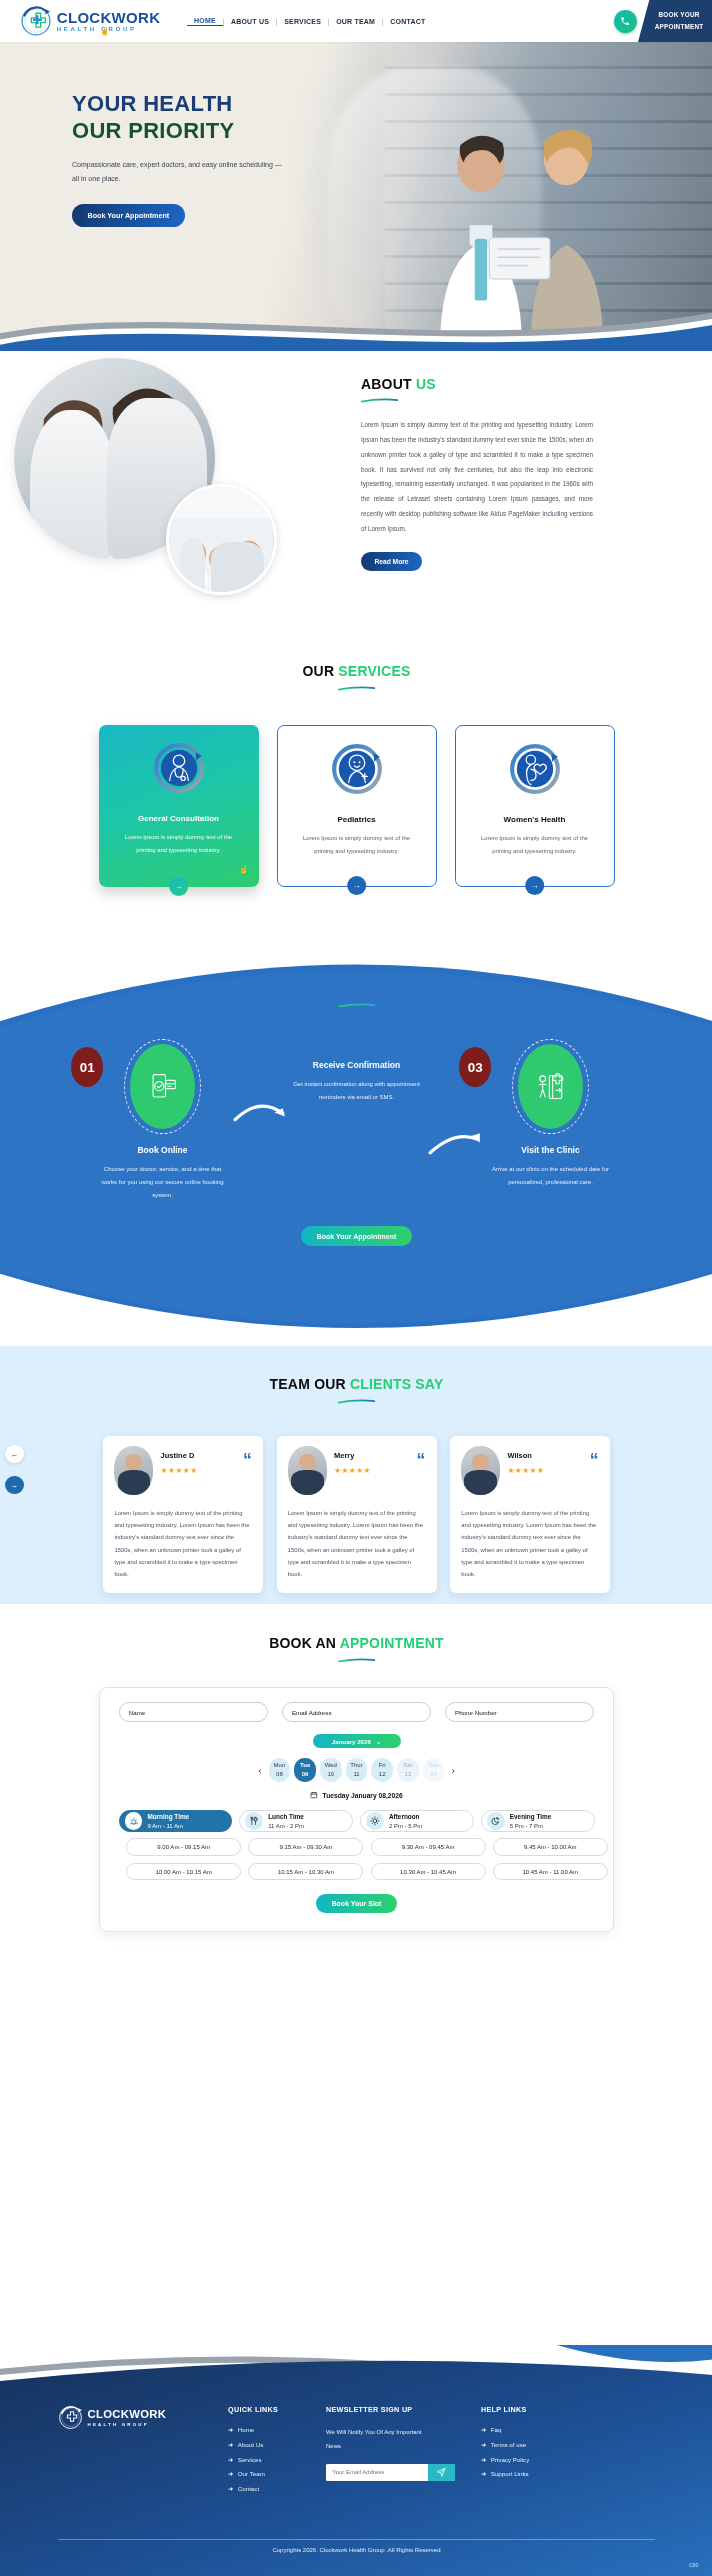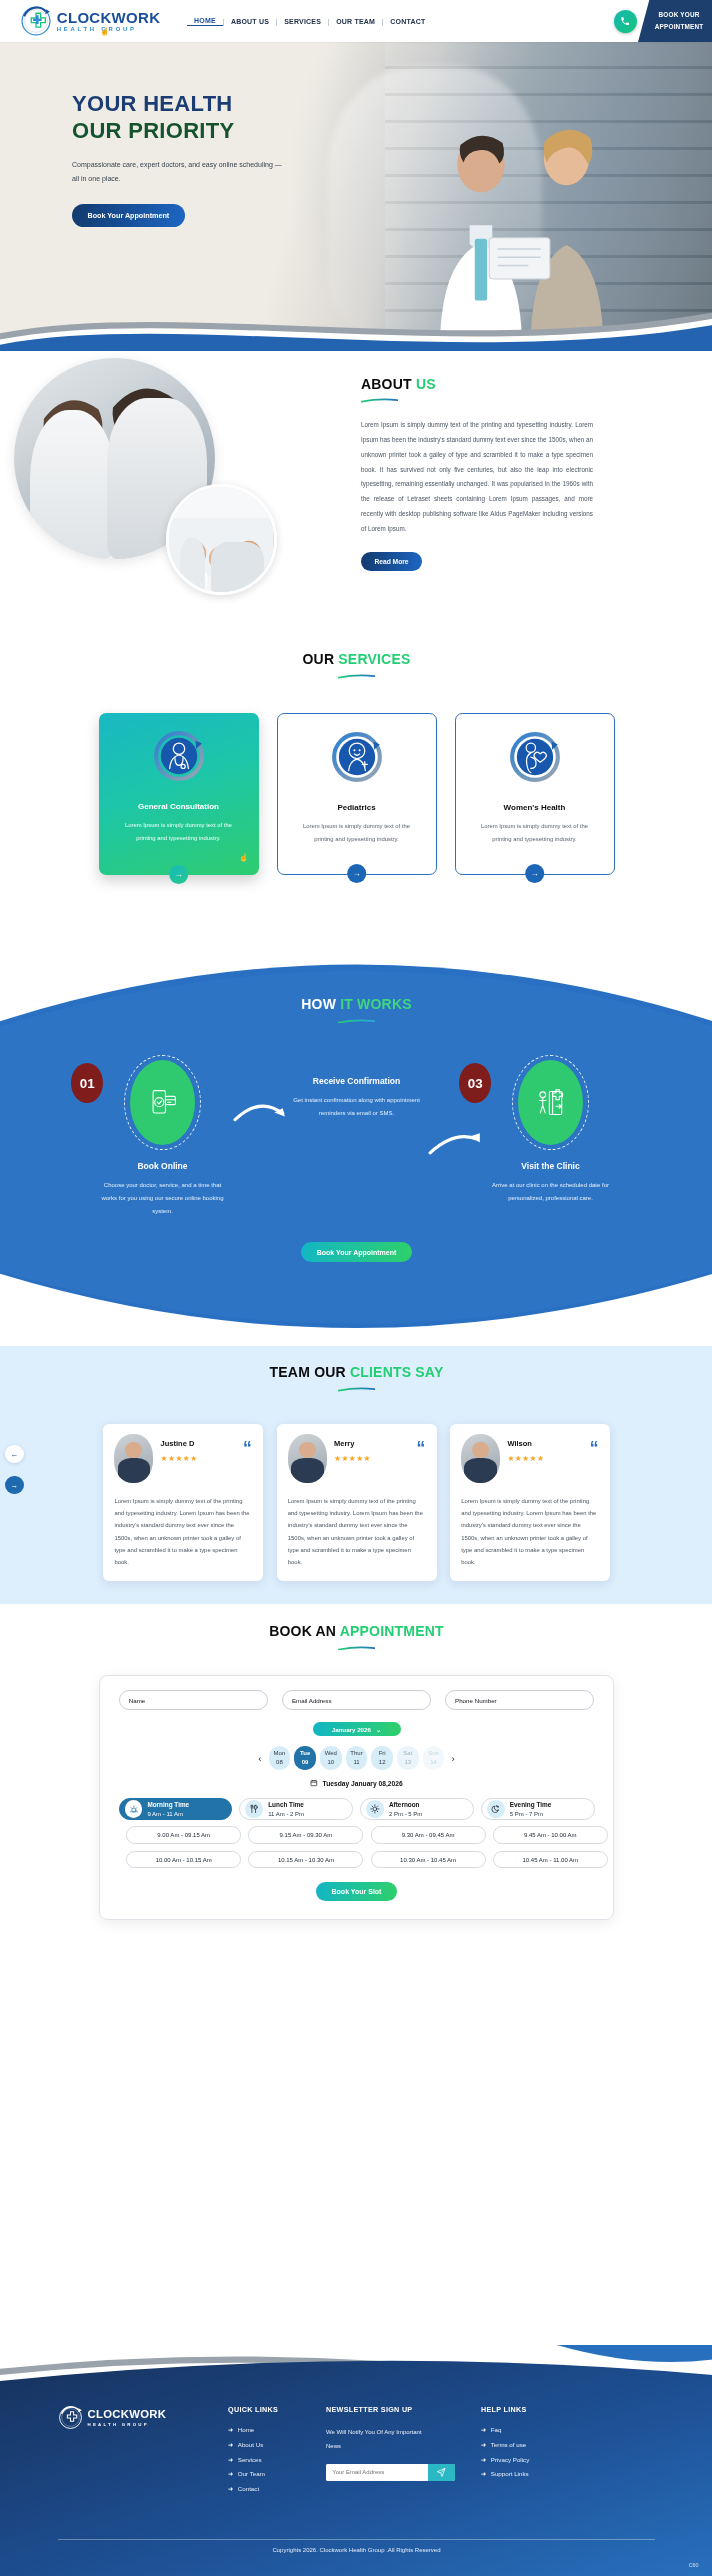--- a/index.html
+++ b/index.html
@@ -30,21 +30,21 @@
      linear-gradient(170deg,rgba(255,255,255,.75),rgba(255,255,255,.1));border-radius:40% 40% 20% 20%;filter:blur(3.1px);opacity:.55;}
   .hero-shelf{position:absolute;right:0;top:0;width:46%;height:100%;background:repeating-linear-gradient(180deg,rgba(255,255,255,.10) 0 24px,rgba(0,0,0,.05) 24px 27px);}
   .hero-inner{position:relative;z-index:3;padding:49px 0 0 72px;max-width:330px;}
   .hero-h1{font-size:22px;font-weight:bold;color:#1b3d74;letter-spacing:0.3px;line-height:1.22;}
   .hero-h2{font-size:22px;font-weight:bold;color:#14532d;letter-spacing:0.3px;line-height:1.22;}
   .hero-p{margin-top:13.4px;font-size:7px;color:#37424f;line-height:2.0;max-width:216px;}
   .btn-blue{display:inline-block;margin-top:17.5px;background:linear-gradient(100deg,#123a6e,#1d66c4);color:#fff;border:none;border-radius:13.4px;padding:7.2px 15.5px;font-size:7.2px;font-weight:bold;cursor:pointer;}
   .hero-wave{position:absolute;left:0;bottom:-1px;width:100%;height:57px;z-index:4;}
 
   
-  .sec-title{text-align:center;font-size:14px;font-weight:bold;color:#0c0c0c;letter-spacing:0.2px;}
+  .sec-title{text-align:center;font-size:14px;font-weight:bold;color:#0c0c0c;letter-spacing:0.2px;margin-top:12px;}
   .sec-title .accent{color:#22cf72;}
   .sec-title.on-blue{color:#fff;}
   .sec-title.on-blue .accent{color:#3fd67e;}
   .swoosh{display:block;margin:6.7px auto 0;width:37px;height:4.6px;}
 
   
   .about{position:relative;height:289px;padding-top:11.3px;}
   .about-imgs{position:absolute;left:14.4px;top:7.2px;width:289px;height:242px;}
   .about-img-main{position:absolute;left:0;top:0;width:201px;height:201px;border-radius:50%;overflow:hidden;
      background:linear-gradient(150deg,#e3e7ea 0%,#cfd6da 30%,#b2bcc4 60%,#98a4ad 100%);box-shadow:0 3.1px 11.3px rgba(0,0,0,.10);}
@@ -381,24 +381,20 @@
     </div>
     </div>
 </div>
 
 <div class="how">
   <svg class="how-bg" viewBox="0 0 1383 780" preserveAspectRatio="none">
     <path d="M0 150 Q691 -70 1383 150 L1383 640 Q691 850 0 640 Z" fill="#2a70c2"></path>
     <path d="M0 160 Q691 -55 1383 160 L1383 634 Q691 840 0 634 Z" fill="#2d74c5"></path>
   </svg>
   <div class="how-inner">
-    <div class="sec-title on-blue">
-      <span>HOW</span>
-      <span class="accent">IT WORKS</span>
-    </div>
     <svg class="swoosh" viewBox="0 0 72 9">
       <path d="M1 7 Q36 0 71 4" stroke="url(#gr3)" stroke-width="3.4" fill="none" stroke-linecap="round"></path>
       <defs>
           <linearGradient id="gr3" x1="0" x2="1">
             <stop offset="0" stop-color="#22cf72"></stop>
             <stop offset="1" stop-color="#2fa5e0"></stop>
           </linearGradient>
         </defs>
     </svg>
     <div class="steps" id="steps">

